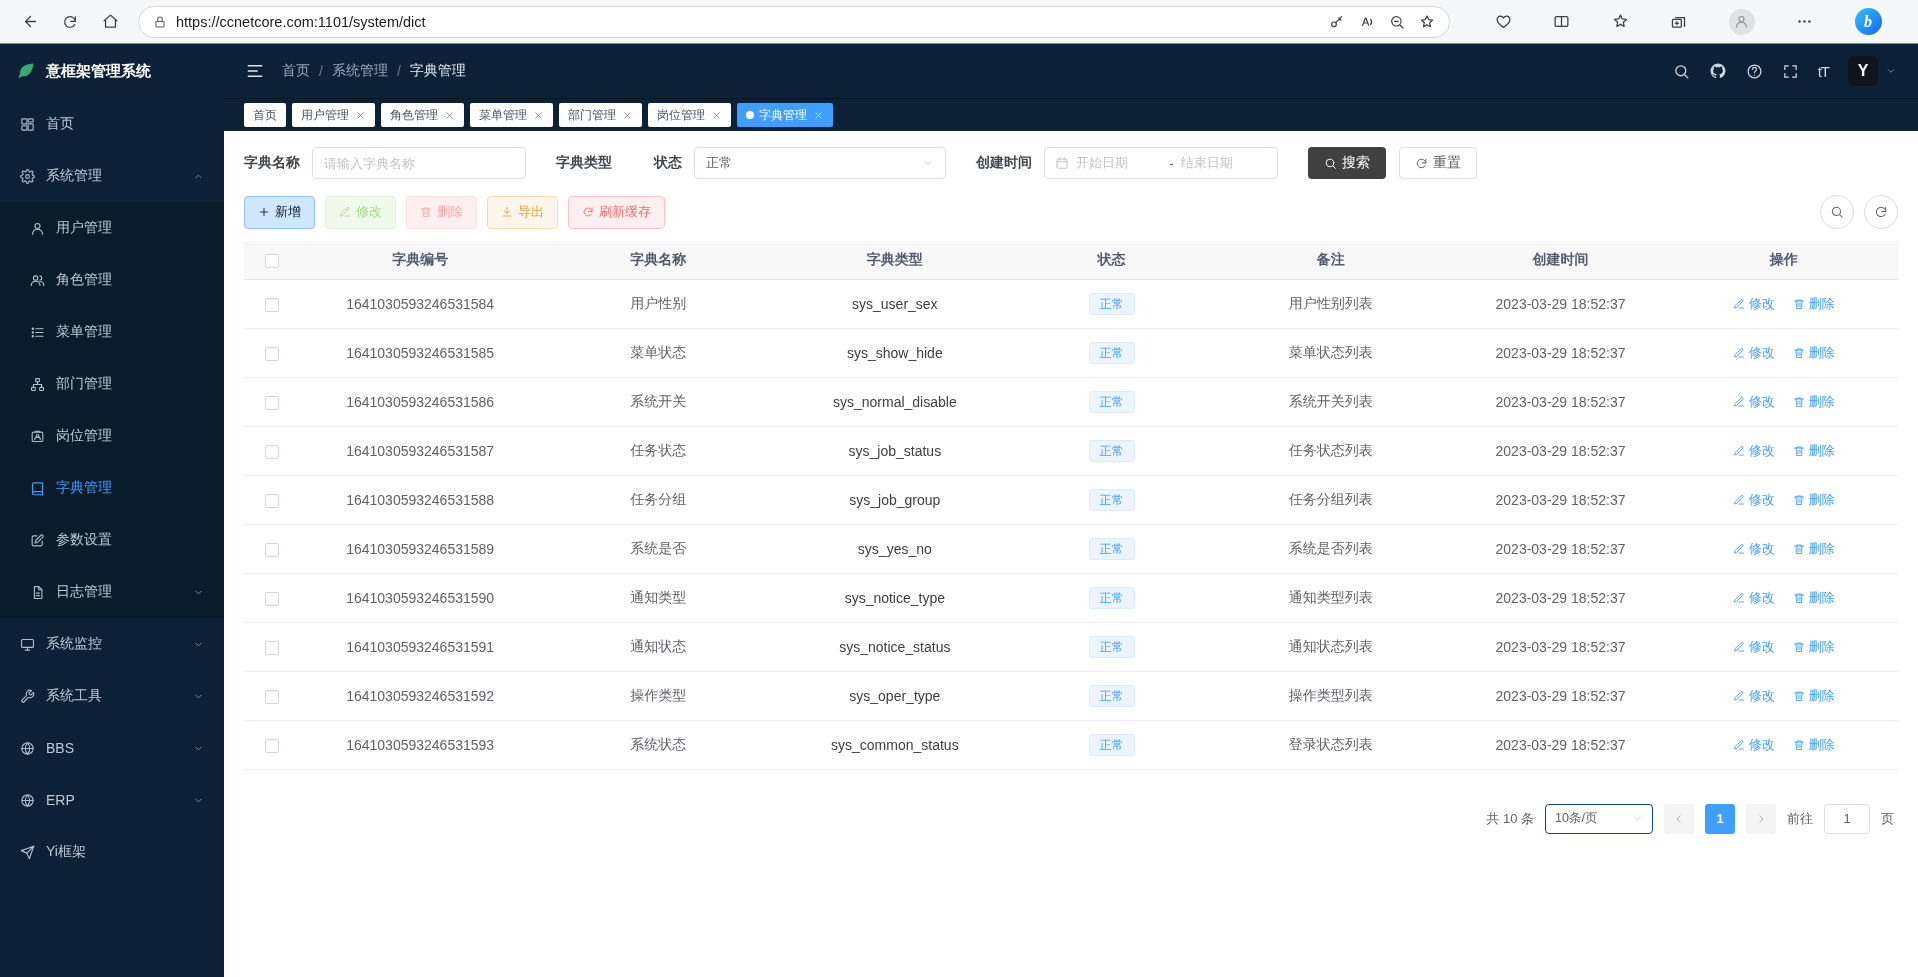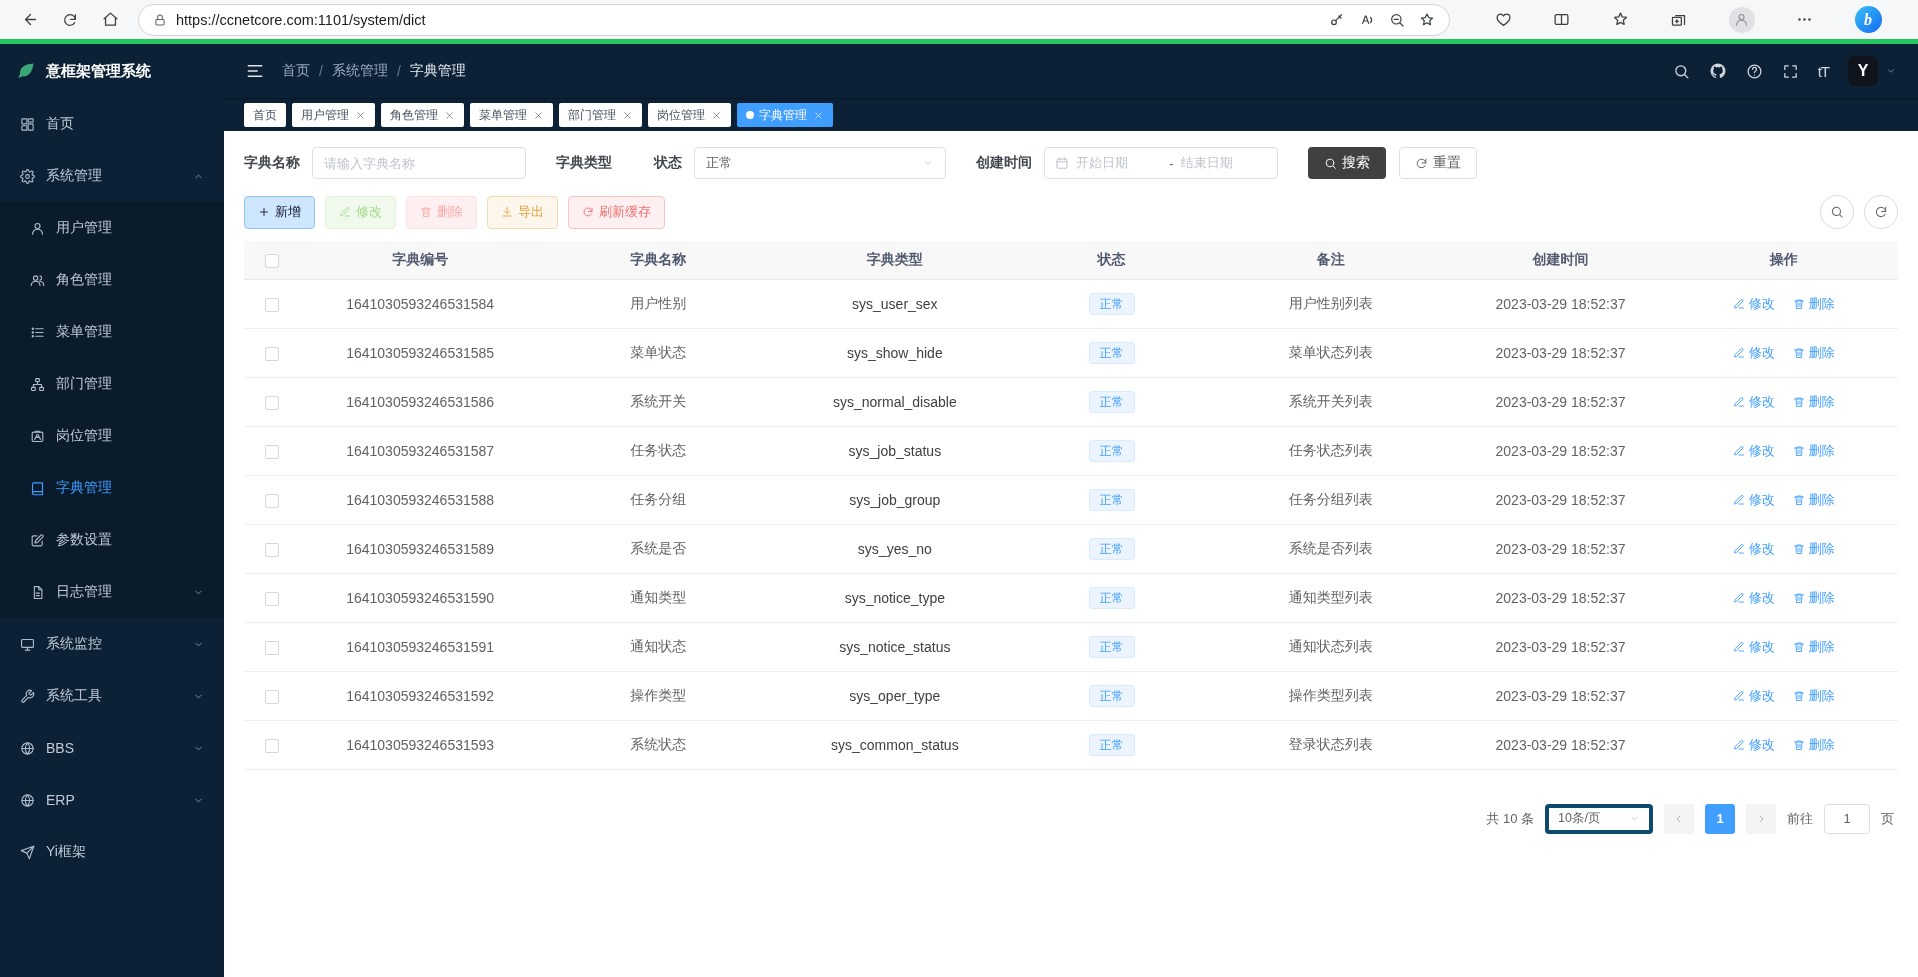--- a/index.html
+++ b/index.html
@@ -2,21 +2,21 @@
 <html><head>
 <meta charset="utf-8">
 <style>
   *{margin:0;padding:0;box-sizing:border-box}
   html,body{width:1918px;height:977px;overflow:hidden;font-family:"Liberation Sans","DejaVu Sans",sans-serif;background:#fff;color:#333}
   .icon{display:inline-flex;line-height:0;flex:none}
   .i10{font-size:10px}.i11{font-size:11px}.i12{font-size:12px}.i13{font-size:13px}.i14{font-size:14px}
   .i15{font-size:15px}.i16{font-size:16px}.i17{font-size:17px}.i18{font-size:18px}.i20{font-size:20px}
 
   
-  .browser-bar{height:44px;background:#f6f7f8;border-bottom:5px solid #22c55e;display:flex;align-items:center;padding:0 12px;gap:4px}
+  .browser-bar{height:44px;background:#f6f7f8;border-bottom:1px solid #22c55e;display:flex;align-items:center;padding:0 12px;gap:4px}
   .nav-icon-btn{width:36px;height:34px;border-radius:6px;display:flex;align-items:center;justify-content:center;color:#3c4043;cursor:pointer}
   .address-bar{width:1312px;height:32px;background:#fff;border:1px solid #d4d5d8;border-radius:16px;display:flex;align-items:center;padding:0 8px 0 14px;gap:9px;margin:0 6px}
   .addr-lock{color:#5f6368}
   .url-text{flex:1;font-size:14.5px;color:#202124;white-space:nowrap;overflow:hidden}
   .addr-actions{display:flex;align-items:center;gap:14px;color:#3c4043;padding-right:6px}
   .browser-actions{display:flex;align-items:center;gap:17px;color:#3c4043;margin-left:10px;flex:1;justify-content:space-evenly}
   .b-avatar{width:26px;height:26px;border-radius:50%;background:#dfe1e5;display:flex;align-items:center;justify-content:center;color:#8d9095}
   .bing-circle{width:27px;height:27px;border-radius:50%;background:linear-gradient(135deg,#39c1f5,#1268f3);color:#fff;display:flex;align-items:center;justify-content:center;font-weight:bold;font-style:italic;font-size:16px;font-family:"Liberation Serif",serif}
 
   
@@ -80,21 +80,21 @@
 
   table.dict-table{width:100%;border-collapse:collapse;table-layout:fixed}
   .dict-table thead th{height:38px;background:#f8f8f9;font-size:14px;font-weight:700;color:#515a6e;text-align:center;border-bottom:1px solid #e8eaec}
   .dict-table tbody td{height:49px;font-size:14px;color:#606266;text-align:center;border-bottom:1px solid #ebeef5;overflow:hidden;white-space:nowrap}
   .checkbox{display:inline-block;width:14px;height:14px;border:1px solid #d3d7de;border-radius:2px;background:#fff;vertical-align:middle;cursor:pointer}
   .type-link{color:#404040;text-decoration:none;cursor:pointer}
   .status-tag{display:inline-block;background:#ecf5ff;border:1px solid #d9ecff;color:#409eff;font-size:12px;line-height:18px;padding:1px 10px;border-radius:3px}
   .op-link{color:#409eff;font-size:13px;display:inline-flex;align-items:center;gap:4px;margin:0 9px;cursor:pointer;text-decoration:none}
 
   .pagination{display:flex;align-items:center;justify-content:flex-end;gap:11px;margin-top:34px;font-size:13px;color:#606266;padding-right:4px}
-  .page-size-select{width:108px;height:30px;border:4px solid #0c4a6e;border-radius:4px;display:flex;align-items:center;justify-content:space-between;padding:0 9px;font-size:12.5px;color:#606266;cursor:pointer}
+  .page-size-select{width:108px;height:30px;border:1px solid #0c4a6e;border-radius:4px;display:flex;align-items:center;justify-content:space-between;padding:0 9px;font-size:12.5px;color:#606266;cursor:pointer}
   .pg-btn{min-width:30px;height:30px;background:#f4f4f5;border-radius:3px;display:inline-flex;align-items:center;justify-content:center;color:#a8abb2;cursor:pointer}
   .pg-num{font-size:13px}
   .pg-num.active{background:#409eff;color:#fff;font-weight:600}
   .goto-input{width:46px;height:30px;border:1px solid #dcdfe6;border-radius:4px;text-align:center;font-size:13px;color:#606266;outline:none;font-family:inherit}
 </style>
 </head>
 <body>
 
 <div class="browser-bar">
   <span class="nav-icon-btn">

